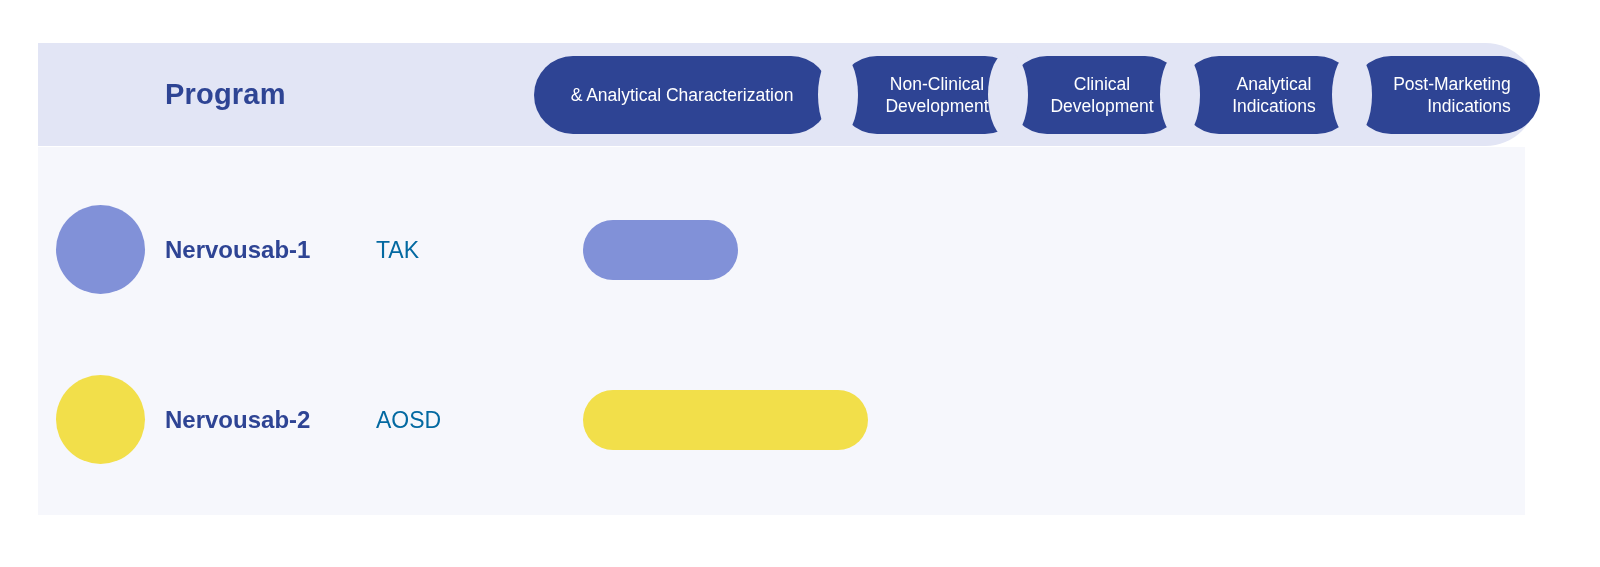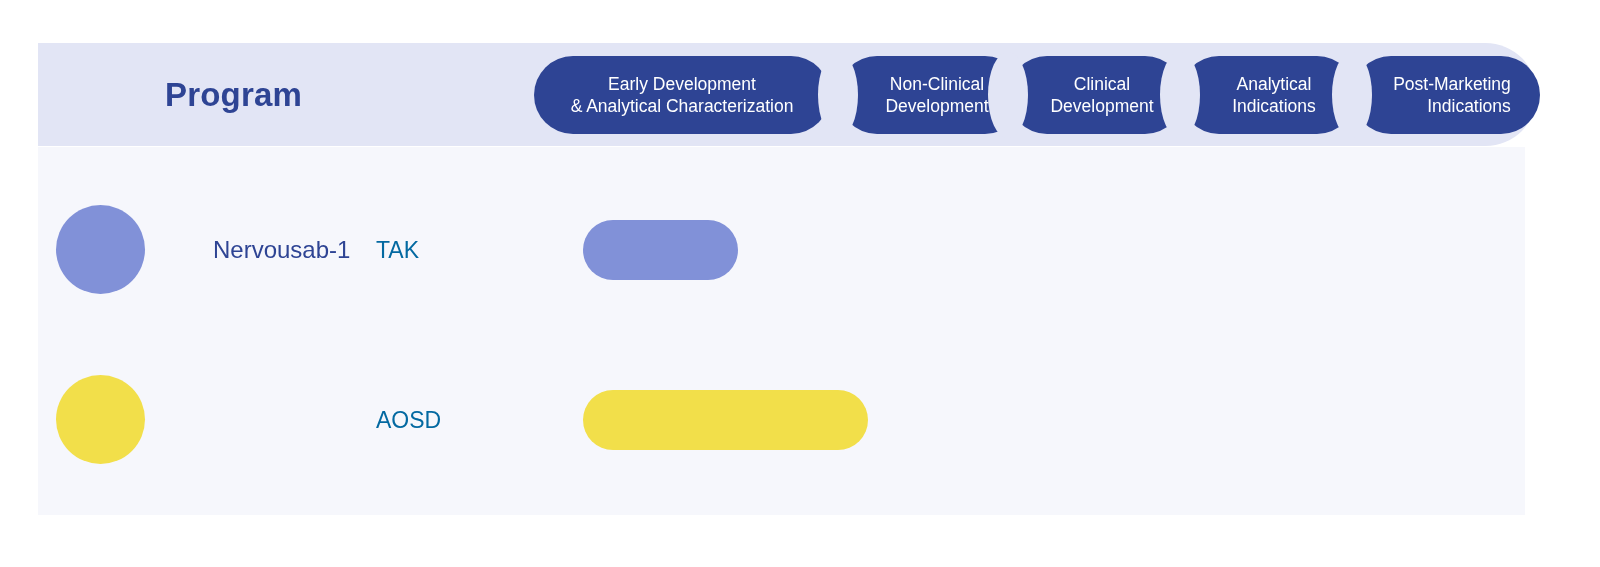--- a/index.html
+++ b/index.html
@@ -33,21 +33,21 @@
     border-radius: 0 52px 52px 0;
   }
 
   .col-head {
     position: absolute;
     top: 0;
     height: 103px;
     display: flex;
     align-items: center;
     color: #2e4494;
-    font-size: 33px;
+    font-size: 29px;
     font-weight: bold;
     letter-spacing: 0.2px;
     white-space: nowrap;
   }
   .col-head.program    { left: 127px; }
   .col-head.indication { left: 308px; }
 
   
   .phases {
     position: absolute;
@@ -124,24 +124,23 @@
   }
 
   .row-program {
     position: absolute;
     left: 127px;
     top: 0;
     height: 120px;
     display: flex;
     align-items: center;
     font-size: 24px;
-    font-weight: normal;
+    font-weight: bold;
     color: #2e4494;
     white-space: nowrap;
-    margin-left: 48px;
   }
 
   .row-indication {
     position: absolute;
     left: 338px;
     top: 0;
     height: 120px;
     display: flex;
     align-items: center;
     font-size: 23px;
@@ -170,21 +169,20 @@
 
   <div class="header-band">
 
     <div class="col-head program">Program</div>
 
 
     <div class="phases">
 
       <div class="phase p0">
         <span class="phase-text">
-          <span class="phase-line">Early Development</span>
           <span class="phase-line">&amp; Analytical Characterization</span>
         </span>
       </div>
 
       <div class="phase p1 notched">
         <span class="phase-text">
           <span class="phase-line">Non-Clinical</span>
           <span class="phase-line">Development</span>
         </span>
       </div>
@@ -219,20 +217,21 @@
       <div class="row-dot" style="background: rgb(129, 145, 216);"></div>
       <div class="row-program">Nervousab-1</div>
       <div class="row-indication">TAK</div>
       <div class="progress-track">
         <div class="progress-bar" style="background: rgb(129, 145, 216); left: 49px; width: 155px;"></div>
       </div>
     </div>
 
     <div class="row r1">
       <div class="row-dot" style="background: rgb(242, 223, 74);"></div>
+      <div class="row-program">Nervousab-2</div>
       <div class="row-indication">AOSD</div>
       <div class="progress-track">
         <div class="progress-bar" style="background: rgb(242, 223, 74); left: 49px; width: 285px;"></div>
       </div>
     </div>
 
   </div>
 </div>
 
 </body></html>

